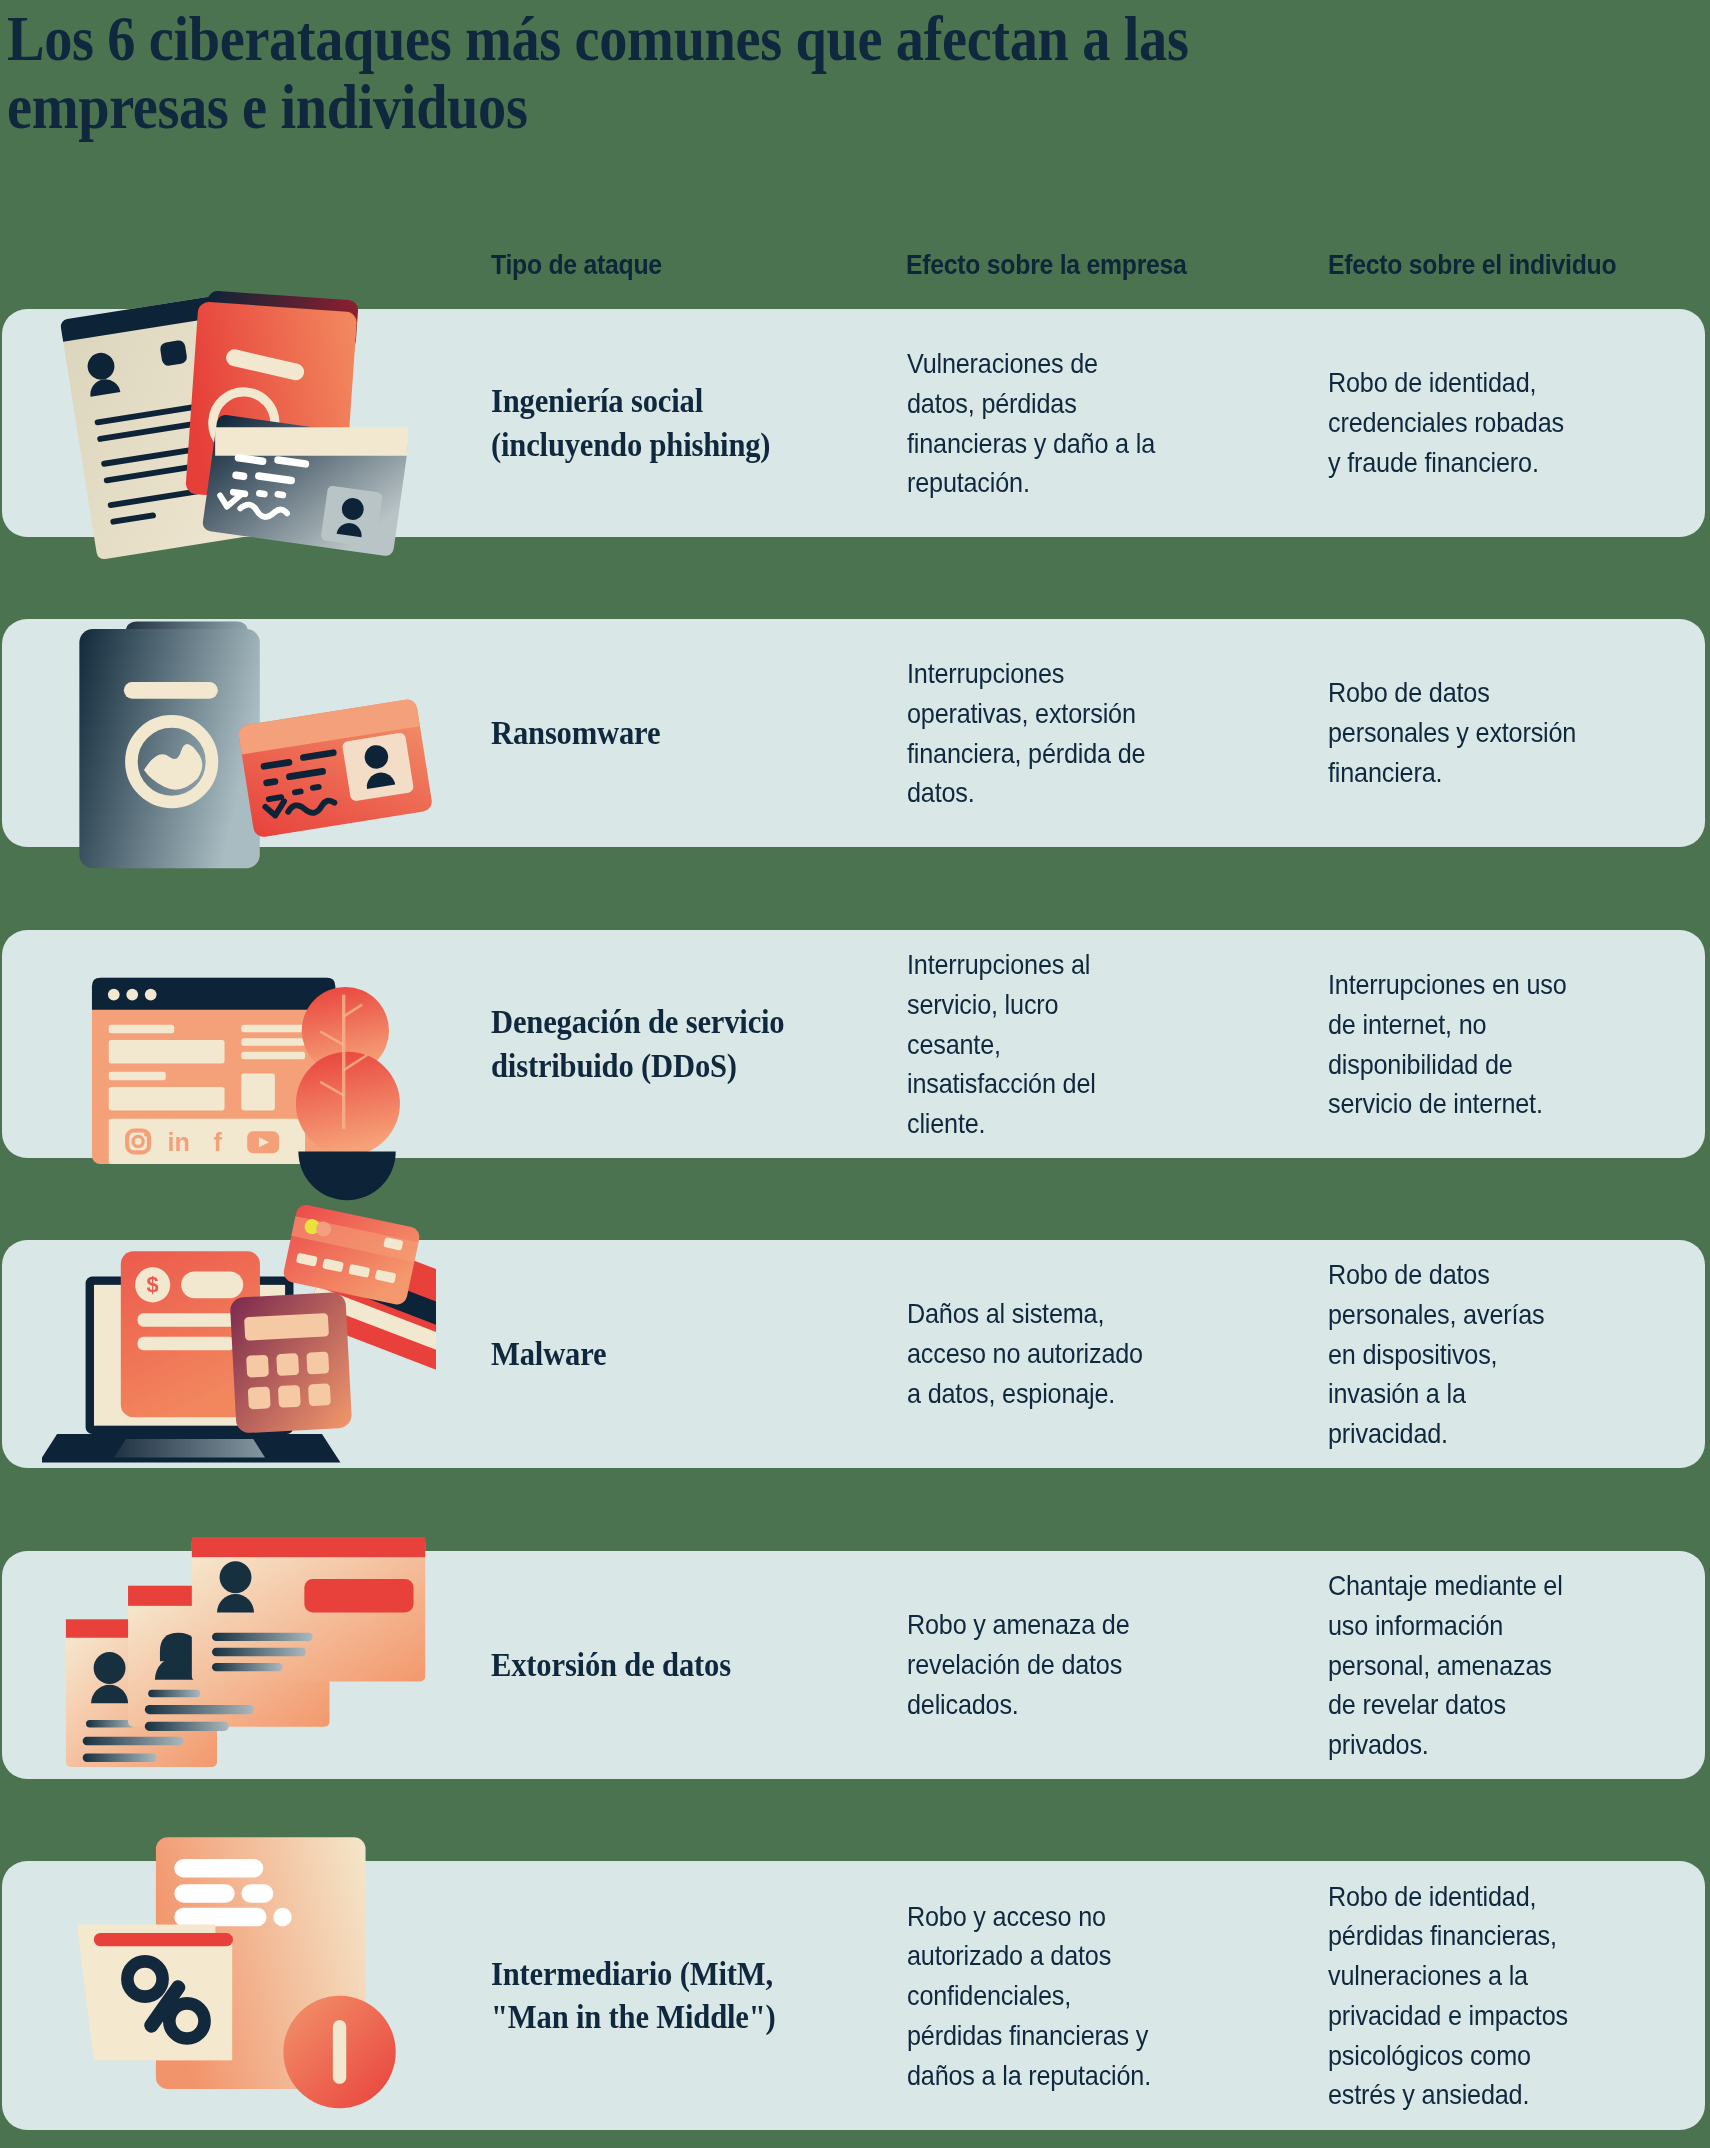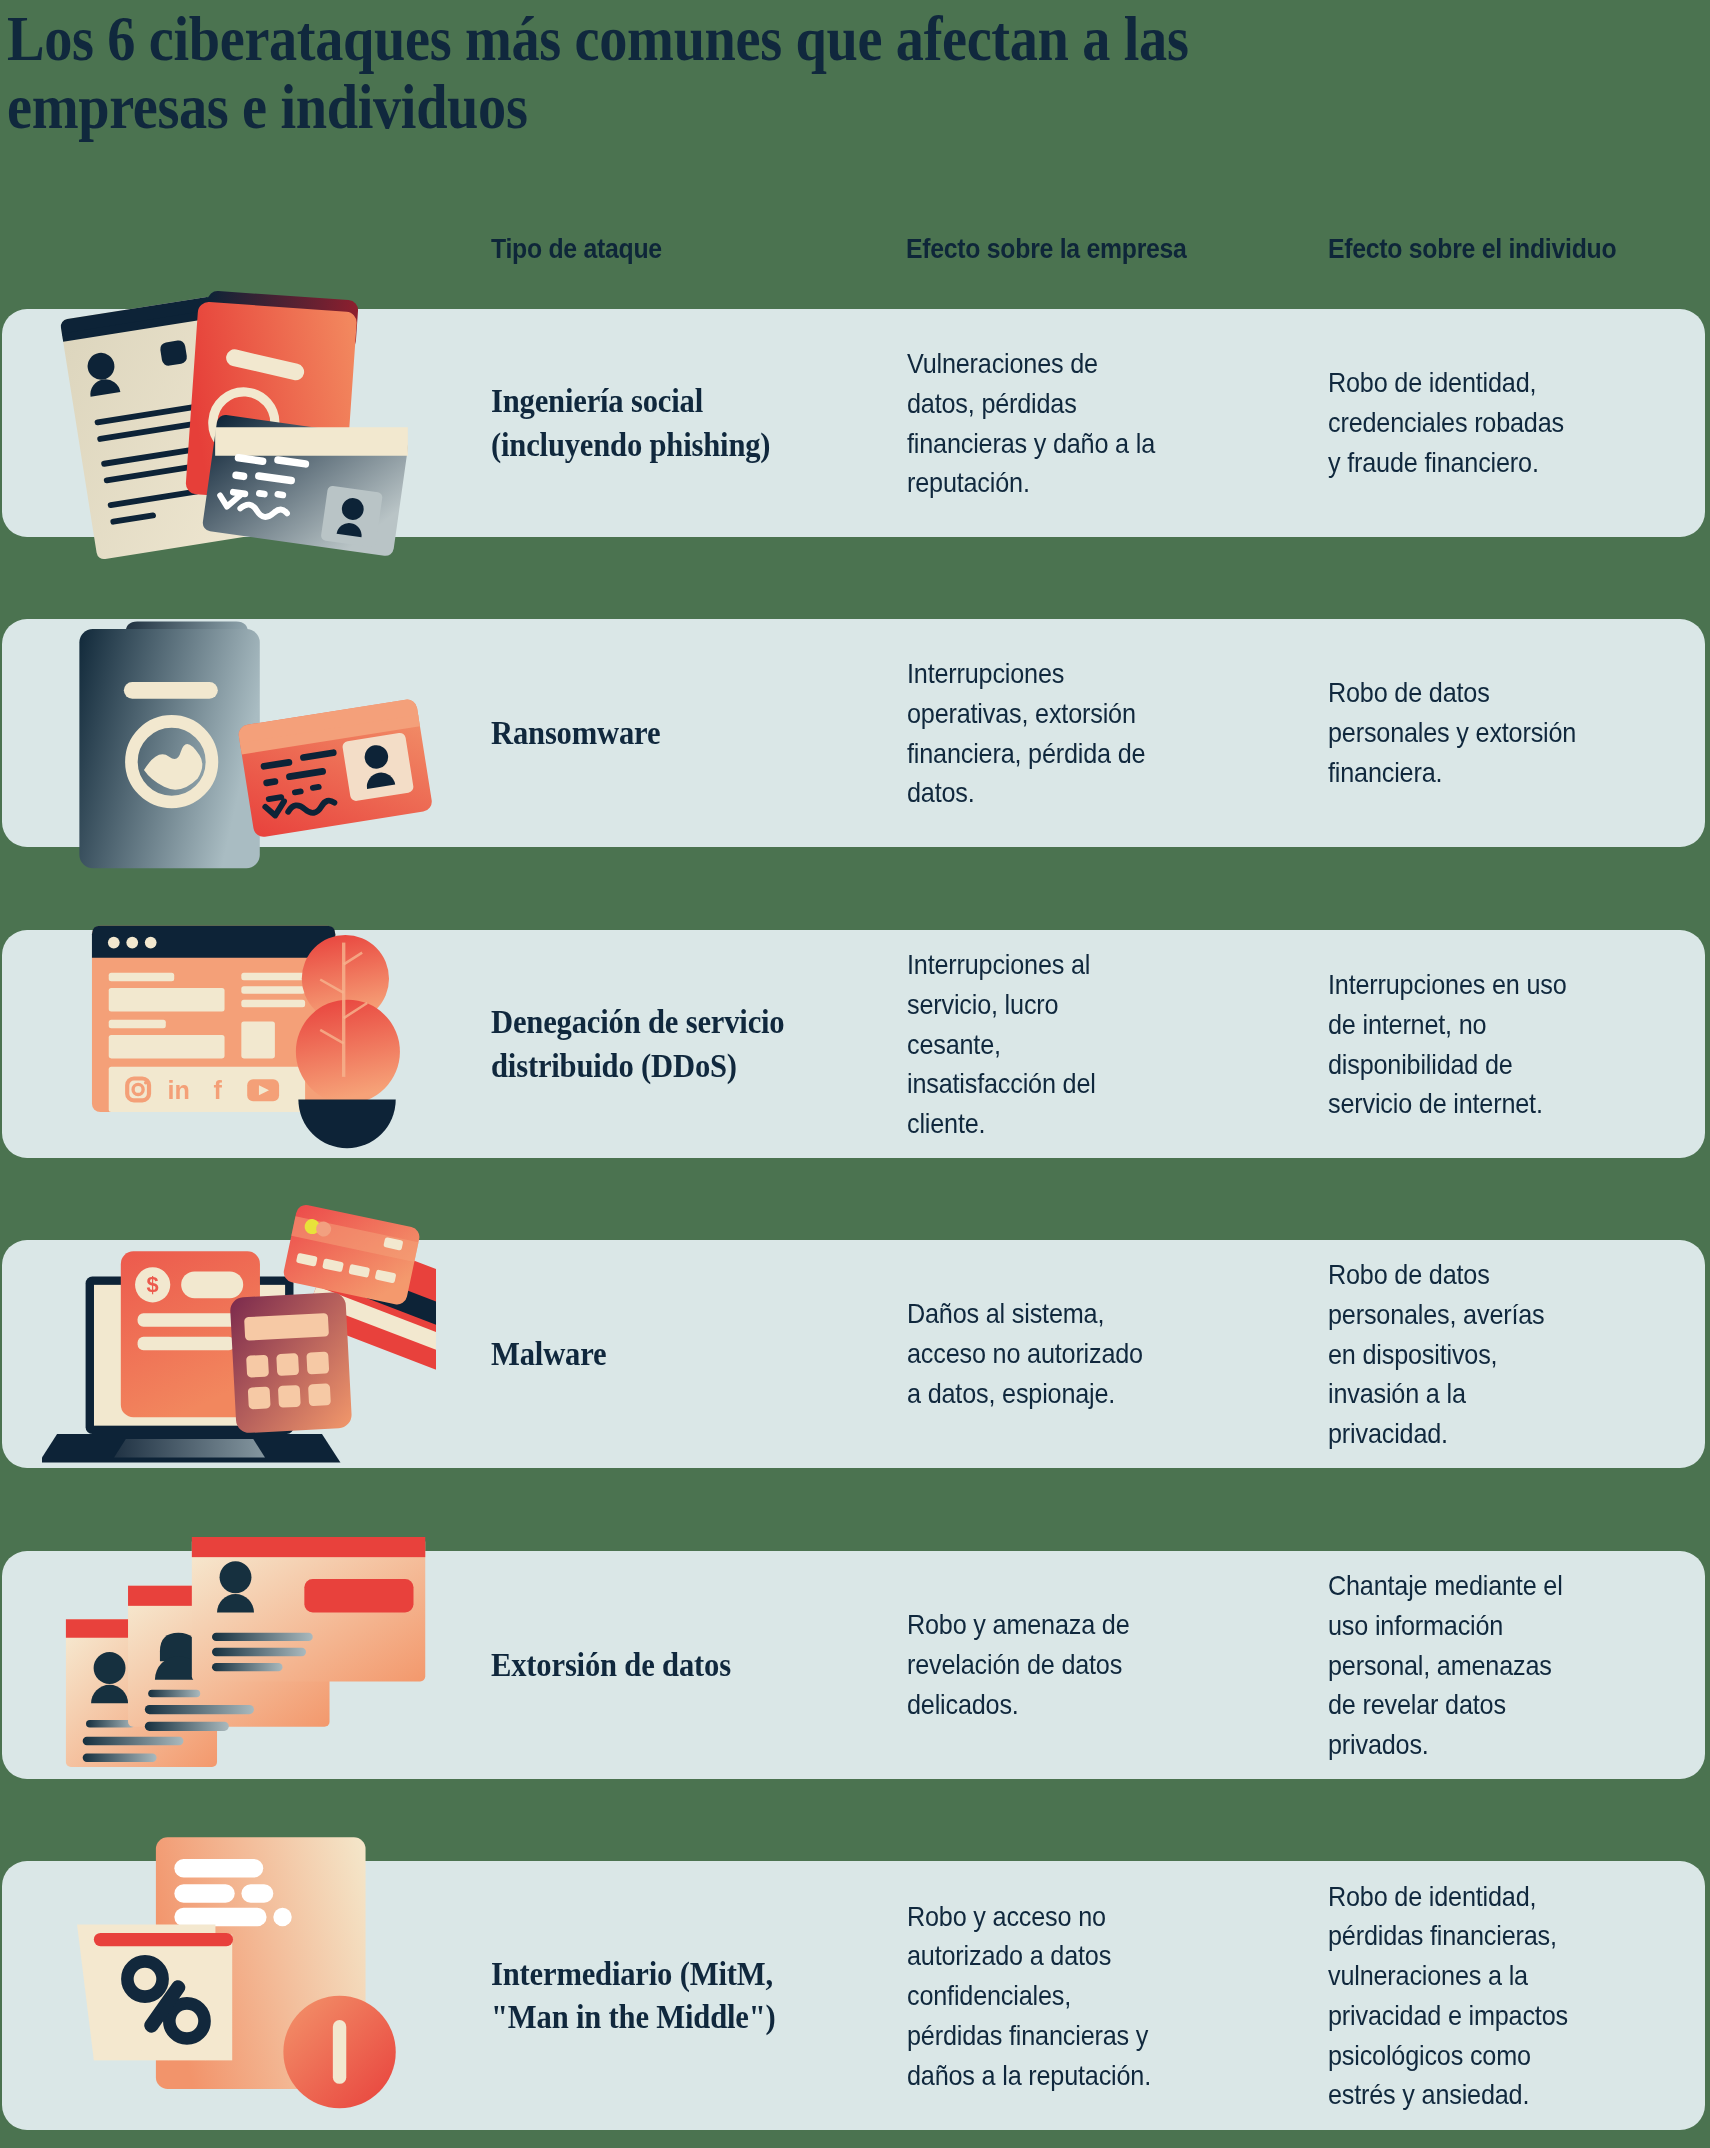--- a/index.html
+++ b/index.html
@@ -20,21 +20,21 @@
     font-weight:bold;
     font-size:64px;
     line-height:1.07;
     letter-spacing:-0.4px;
     color:#10283d;
     transform:scaleX(0.88);
     transform-origin:left top;
   }
 
   
-  .col-headers { position:absolute; left:0; top:232px; width:1710px; height:50px; }
+  .col-headers { position:absolute; left:0; top:248px; width:1710px; height:50px; }
   .col-head {
     position:absolute;
     font-family:"Liberation Sans", sans-serif;
     font-weight:bold;
     font-size:28.5px;
     letter-spacing:-0.3px;
     color:#0e2639;
     transform:scaleX(0.87);
     transform-origin:left top;
     white-space:nowrap;
@@ -249,21 +249,21 @@
       </g>
       <path d="M248 248 l10 12 l13 -15" fill="none" stroke="#0d2337" stroke-width="7" stroke-linecap="round" stroke-linejoin="round"></path>
       <path d="M274 258 q10 -12 20 0 q10 12 20 0 q8 -10 16 -2" fill="none" stroke="#0d2337" stroke-width="7" stroke-linecap="round"></path>
       <rect x="350" y="186" width="76" height="72" rx="7" fill="#f3ddc7"></rect>
       <circle cx="388" cy="210" r="14" fill="#0d2337"></circle>
       <path d="M371 246 a17 17 0 0 1 34 0 z" fill="#0d2337"></path>
     </g>
   </svg>
 </div>
 
-<div class="ill" style="left:50px; top:892px; width:386px; height:269px;">
+<div class="ill" style="left:50px; top:944px; width:386px; height:269px;">
   <svg width="386" height="269" viewBox="0 0 460 320">
     <defs>
       <linearGradient id="g3a" x1="0" y1="0" x2="0.2" y2="1">
         <stop offset="0" stop-color="#e8413c"></stop>
           <stop offset="1" stop-color="#f6a278"></stop>
       </linearGradient>
     </defs>
 
     <rect x="50" y="40" width="290" height="222" rx="10" fill="#f4a078"></rect>
     <path d="M50 50 q0 -10 10 -10 l270 0 q10 0 10 10 l0 28 l-290 0 z" fill="#0d2337"></path>

